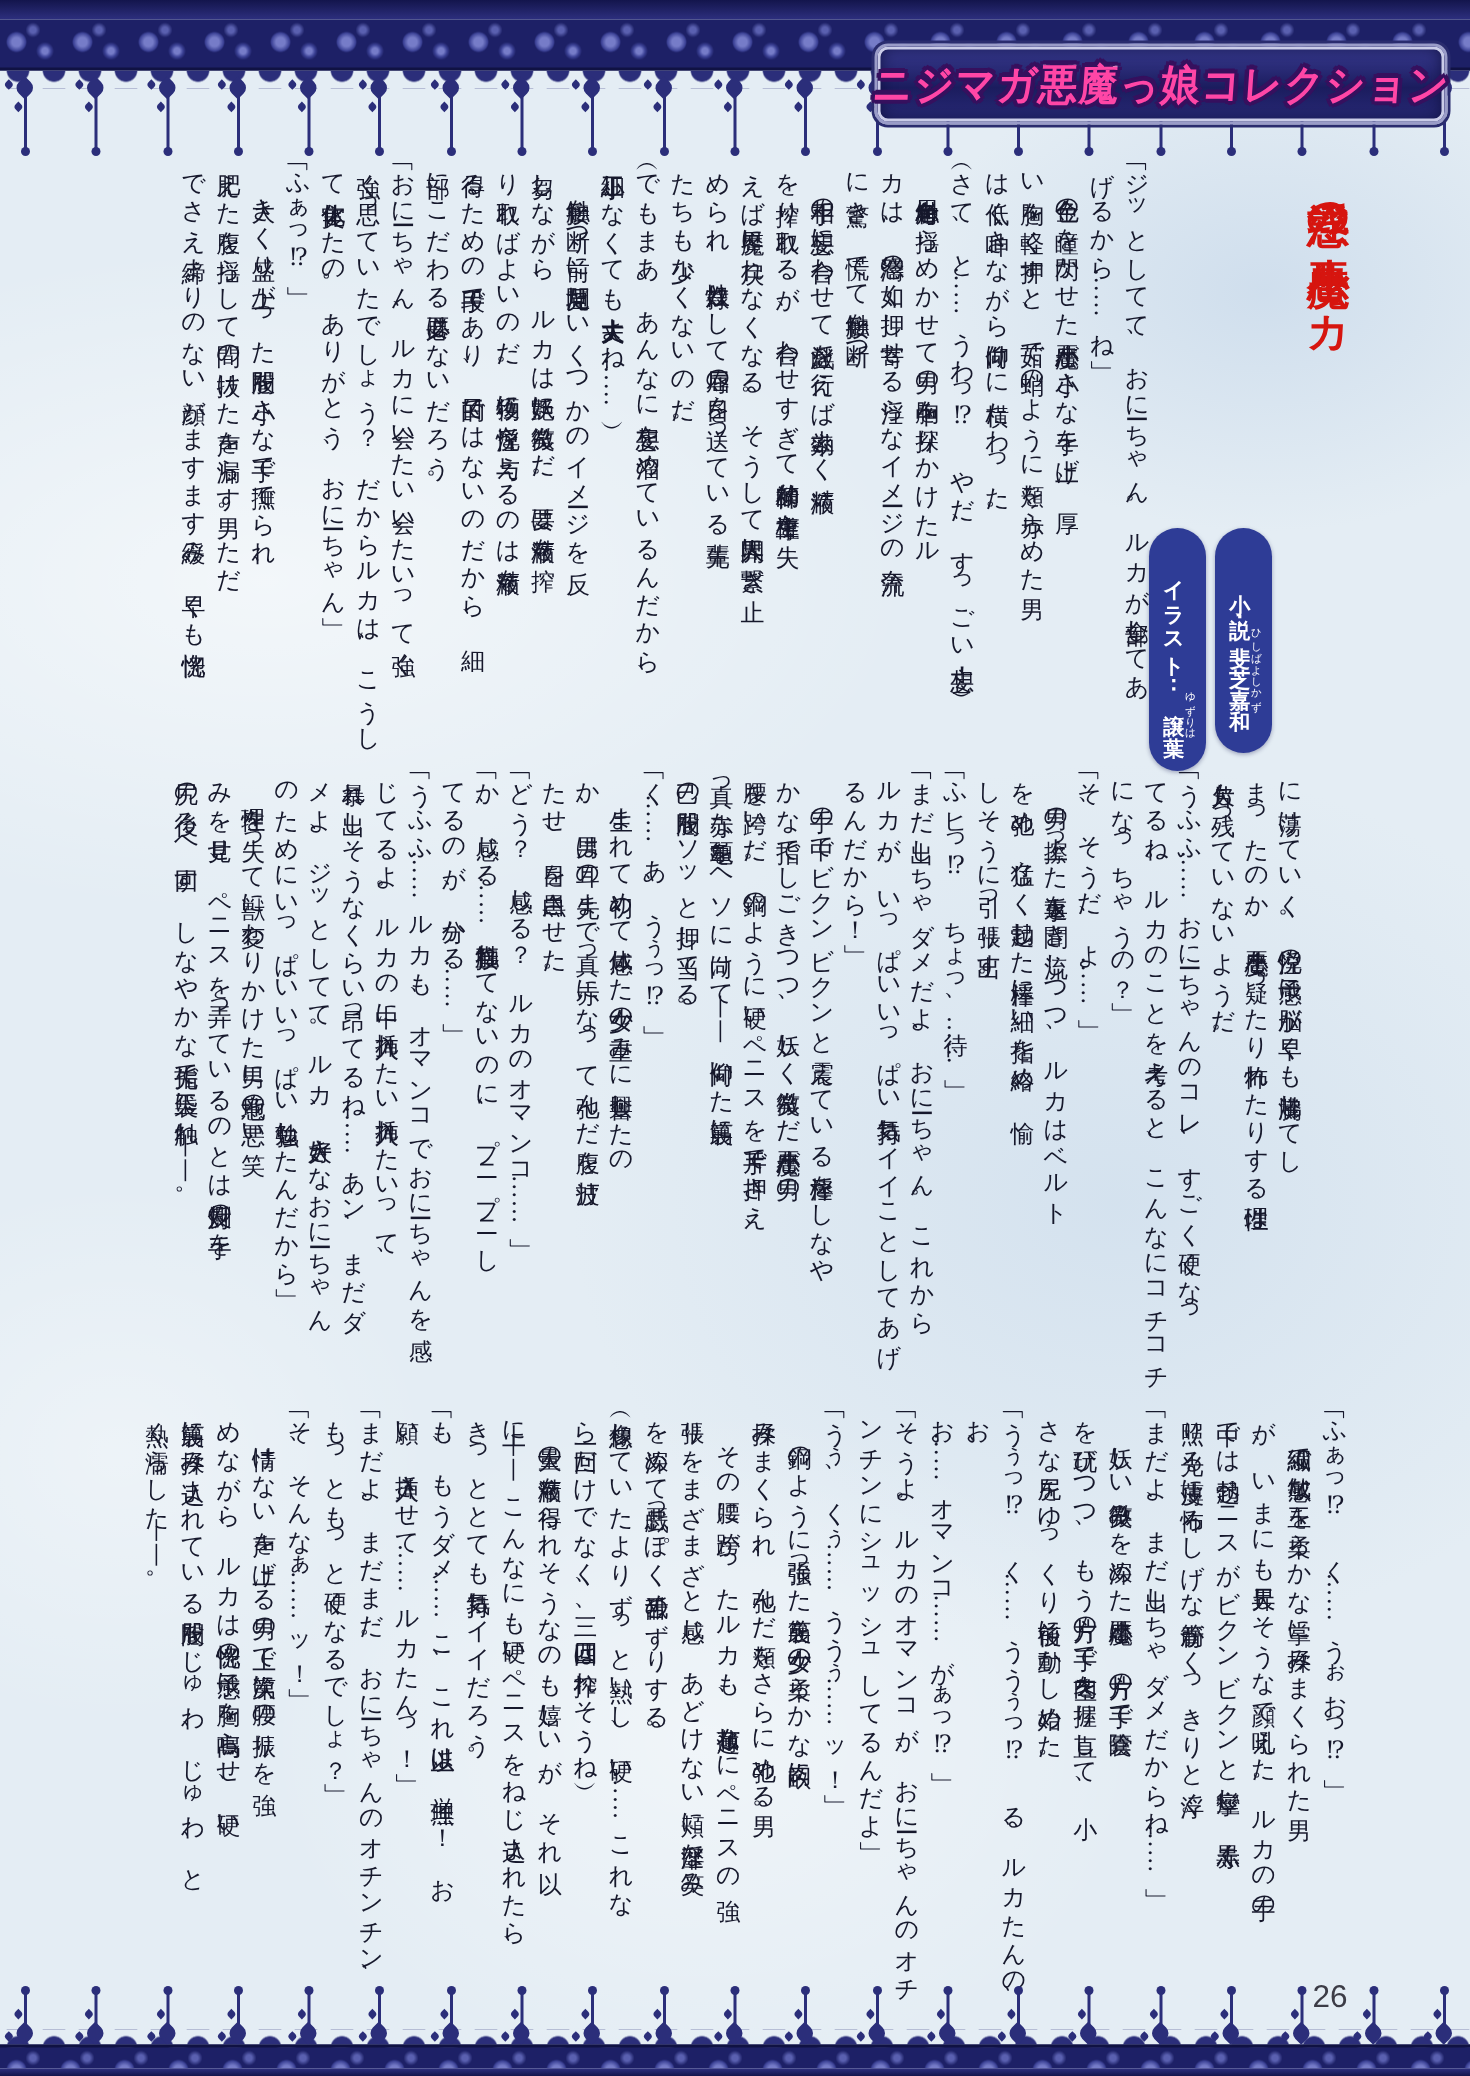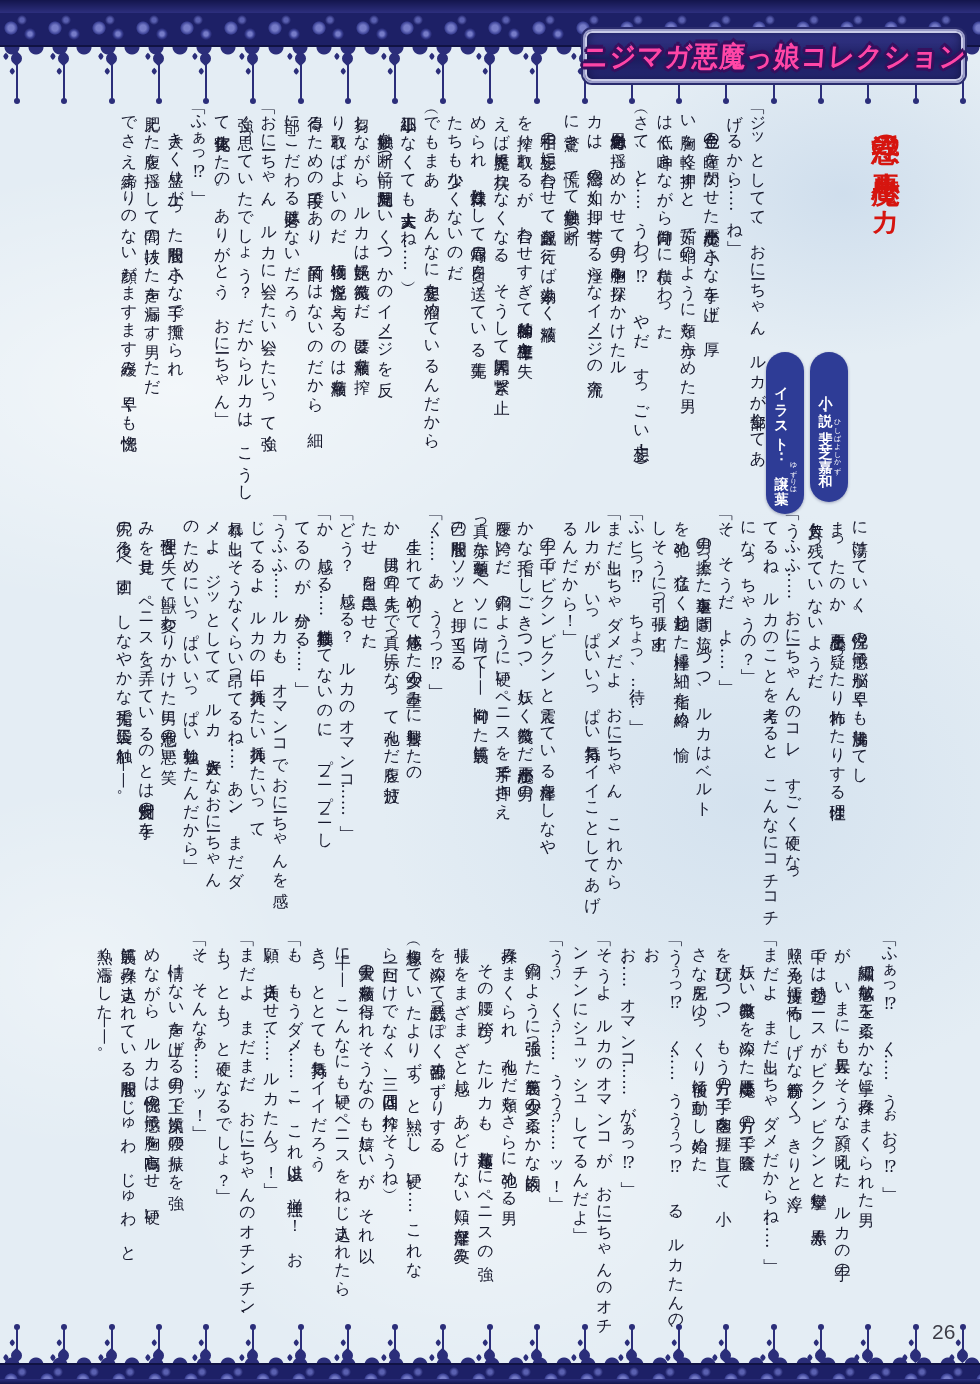--- a/index.html
+++ b/index.html
@@ -97,21 +97,21 @@
   }
   #credit-novel { left:810px; top:352px; width:38px; height:150px; }
   #credit-illust { left:766px; top:352px; width:38px; height:162px; }
   .credit-pill ruby rt { font-size:7px; letter-spacing:0; font-weight:normal; }
 
   #section1 { left:118px; top:104px; width:652px; height:406px; font-size:16px; line-height:23.3px; }
   #section2 { left:113px; top:510px; width:758px; height:422px; font-size:16px; line-height:22.3px; }
   #section3 { left:116px; top:936px; width:786px; height:430px; font-size:16px; line-height:23.8px; }
 
   #page-number {
-    position:absolute; left:932px; top:1320px; z-index:1;
+    position:absolute; left:875px; top:1320px; z-index:1;
     font-size:21px; color:#3c3c46; font-family:"Liberation Sans", sans-serif;
   }
 </style>
 </head>
 <body>
 
 <div class="page">
 
   <div class="border-band" id="top-border">
     <div class="strip-solid"></div>

